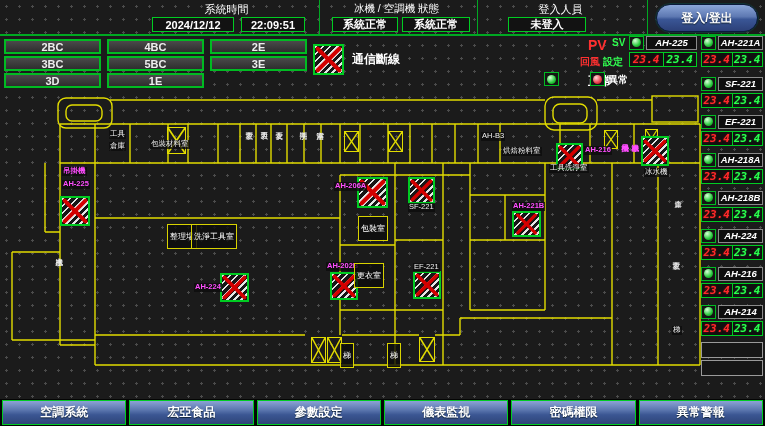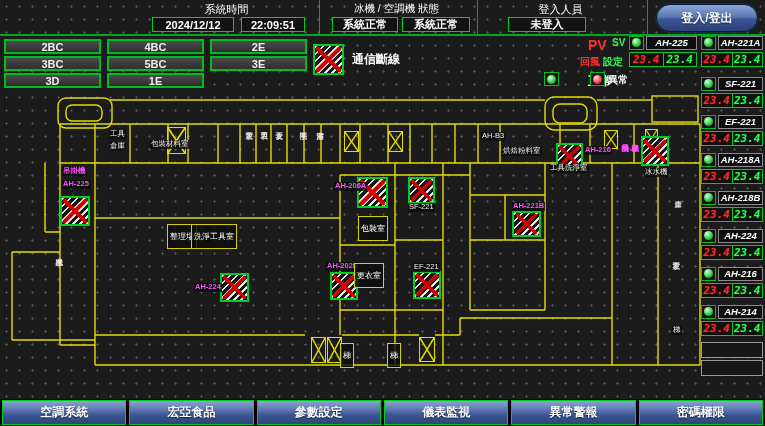--- a/index.html
+++ b/index.html
@@ -425,16 +425,16 @@
       <div class="plabel vert" style="left: 670px; top: 256px;">更衣室</div>
       <div class="plabel" style="left: 672px; top: 326px;">梯</div>
       <div class="plabel vert" style="left: 672px; top: 194px;">倉庫</div>
     </div>
 
   <div id="bottombar">
       <div class="bbtn">空調系統</div>
       <div class="bbtn">宏亞食品</div>
       <div class="bbtn">參數設定</div>
       <div class="bbtn">儀表監視</div>
+      <div class="bbtn">密碼權限</div>
       <div class="bbtn">異常警報</div>
-      <div class="bbtn">密碼權限</div>
     </div>
 </div>
 
 </body></html>

